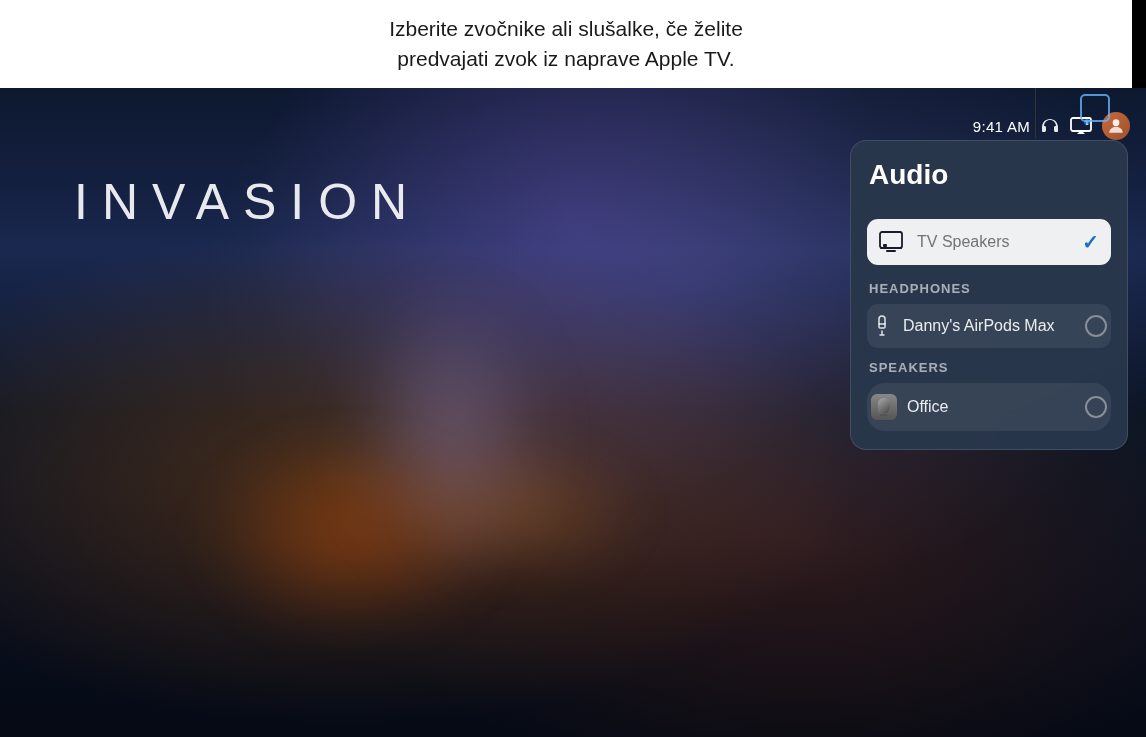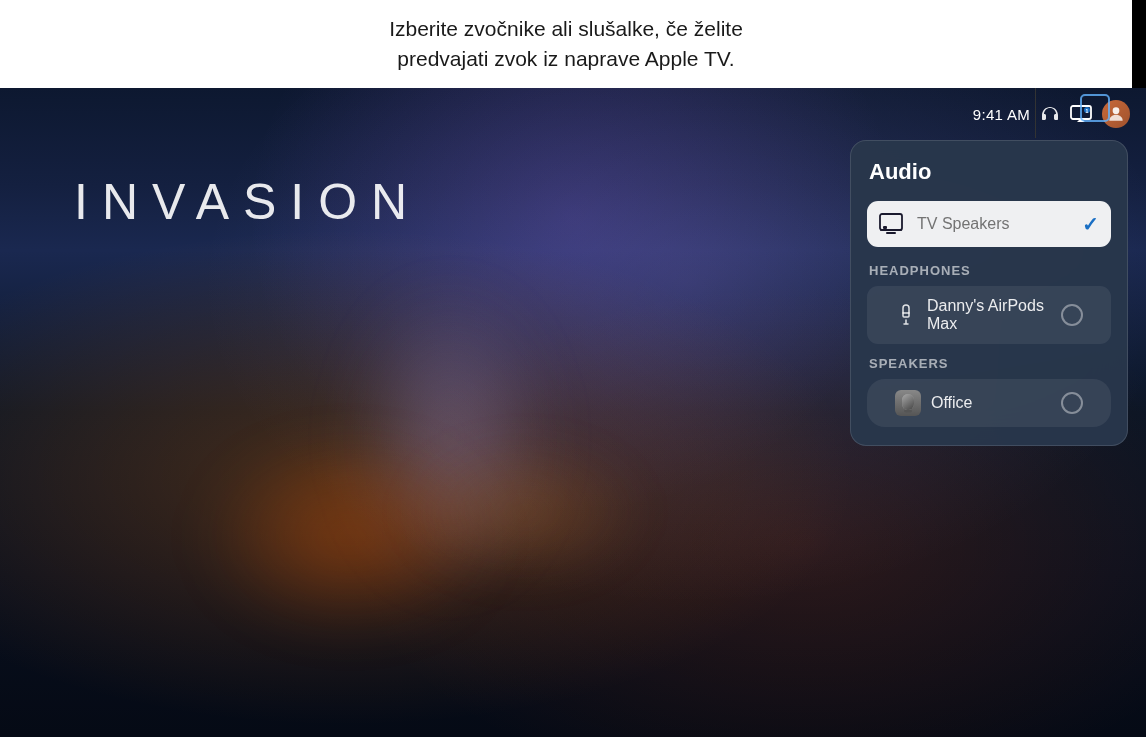--- a/index.html
+++ b/index.html
@@ -82,21 +82,21 @@
       color: rgba(255,255,255,0.9);
       text-transform: uppercase;
       font-family: 'Helvetica Neue', Helvetica, sans-serif;
       z-index: 5;
       margin-left: 39px;
     }
 
     
     .status-bar {
       position: absolute;
-      top: 12px;
+      top: 24px;
       right: 16px;
       display: flex;
       align-items: center;
       gap: 10px;
       z-index: 30;
     }
 
     .status-time {
       color: #fff;
       font-size: 15px;
@@ -135,24 +135,24 @@
       width: 278px;
       background: rgba(40, 55, 75, 0.97);
       backdrop-filter: blur(20px);
       border-radius: 16px;
       padding: 18px 16px 18px 16px;
       z-index: 25;
       border: 1px solid rgba(255,255,255,0.12);
     }
 
     .audio-panel-title {
-      font-size: 22px;
+      font-size: 28px;
       font-weight: 600;
       color: #ffffff;
-      margin-bottom: 16px;
+      margin-bottom: 28px;
       padding-left: 2px;
     }
 
     
     .audio-option-selected {
       background: rgba(255,255,255,0.93);
       border-radius: 11px;
       padding: 11px 12px;
       display: flex;
       align-items: center;
@@ -189,21 +189,21 @@
       color: rgba(255,255,255,0.6);
       text-transform: uppercase;
       margin-bottom: 8px;
       padding-left: 2px;
     }
 
     
     .audio-option {
       background: rgba(255,255,255,0.07);
       border-radius: 11px;
-      padding: 11px 28px;
+      padding: 11px 4px;
       display: flex;
       align-items: center;
       gap: 10px;
       margin-bottom: 12px;
     }
 
     .audio-option .option-icon {
       color: rgba(255,255,255,0.85);
       font-size: 20px;
       display: flex;

